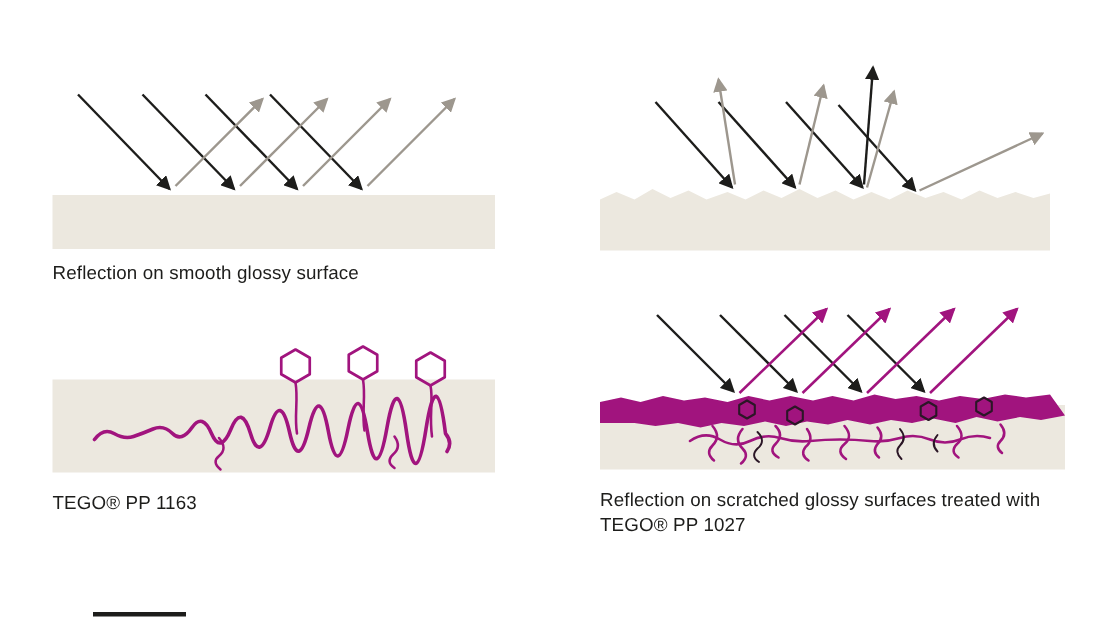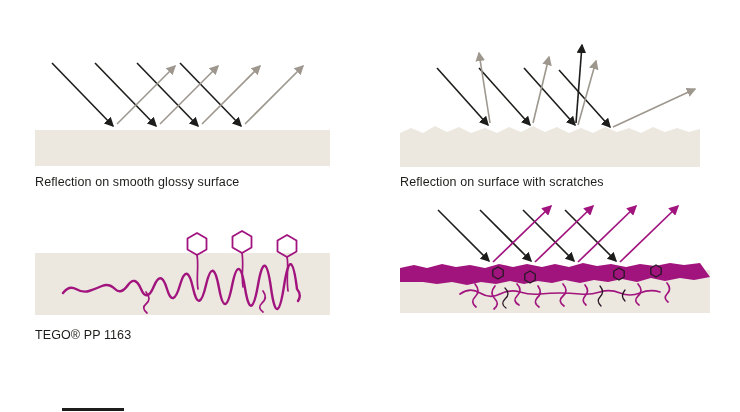--- a/index.html
+++ b/index.html
@@ -66,21 +66,20 @@
       <line class="arr-black" x1="164" y1="35" x2="215" y2="92" marker-end="url(#m2b)"></line>
     </g>
     <g>
       <line class="arr-gray" x1="95" y1="88" x2="84" y2="18" marker-end="url(#m2g)"></line>
       <line class="arr-gray" x1="138" y1="88" x2="154" y2="22" marker-end="url(#m2g)"></line>
       <line class="arr-black" x1="181" y1="88" x2="187" y2="10" marker-end="url(#m2b)"></line>
       <line class="arr-gray" x1="183" y1="90" x2="201" y2="26" marker-end="url(#m2g)"></line>
       <line class="arr-gray" x1="218" y1="92" x2="300" y2="54" marker-end="url(#m2g)"></line>
     </g>
   </svg>
-  <div class="caption" style="left:400px;top:174px">Reflection on surface with scratches</div>
 
   <svg class="fig" style="left:30px;top:215px" width="310" height="105" viewBox="0 0 310 105">
     <rect class="surface" x="5" y="38" width="295" height="62"></rect>
     <path class="poly" d="M33,78 q6,-8 13,-4 t13,2 t13,-5 t13,3 t13,-4 t13,4 t13,-3 t13,3 t13,-4 t13,3 t13,-3 t13,3 t13,-2 t13,2 t13,-3 t13,3 t13,-2 t13,3 q5,6 1,12"></path>
     <g>
       <path class="poly-thin" d="M116,77 q6,7 0,12 q-5,4 1,9"></path>
       <path class="poly-thin" d="M233,76 q5,7 -1,12 q-5,5 1,9"></path>
     </g>
     <g>
       <path class="poly-thin" d="M167,40 C169,52 166,62 168,74"></path>
@@ -135,15 +134,16 @@
       <line class="arr-black" x1="128" y1="12" x2="179" y2="63" marker-end="url(#m4b)"></line>
       <line class="arr-black" x1="170" y1="12" x2="221" y2="63" marker-end="url(#m4b)"></line>
     </g>
     <g>
       <line class="arr-mag" x1="98" y1="64" x2="156" y2="8" marker-end="url(#m4m)"></line>
       <line class="arr-mag" x1="140" y1="64" x2="198" y2="8" marker-end="url(#m4m)"></line>
       <line class="arr-mag" x1="183" y1="64" x2="241" y2="8" marker-end="url(#m4m)"></line>
       <line class="arr-mag" x1="225" y1="64" x2="283" y2="8" marker-end="url(#m4m)"></line>
     </g>
   </svg>
+  <div class="caption" style="left:400px;top:325px;width:300px">Reflection on scratched glossy surfaces treated with TEGO® PP 1027</div>
 
   <div class="footer-line"></div>
 </div>
 
 </body></html>

